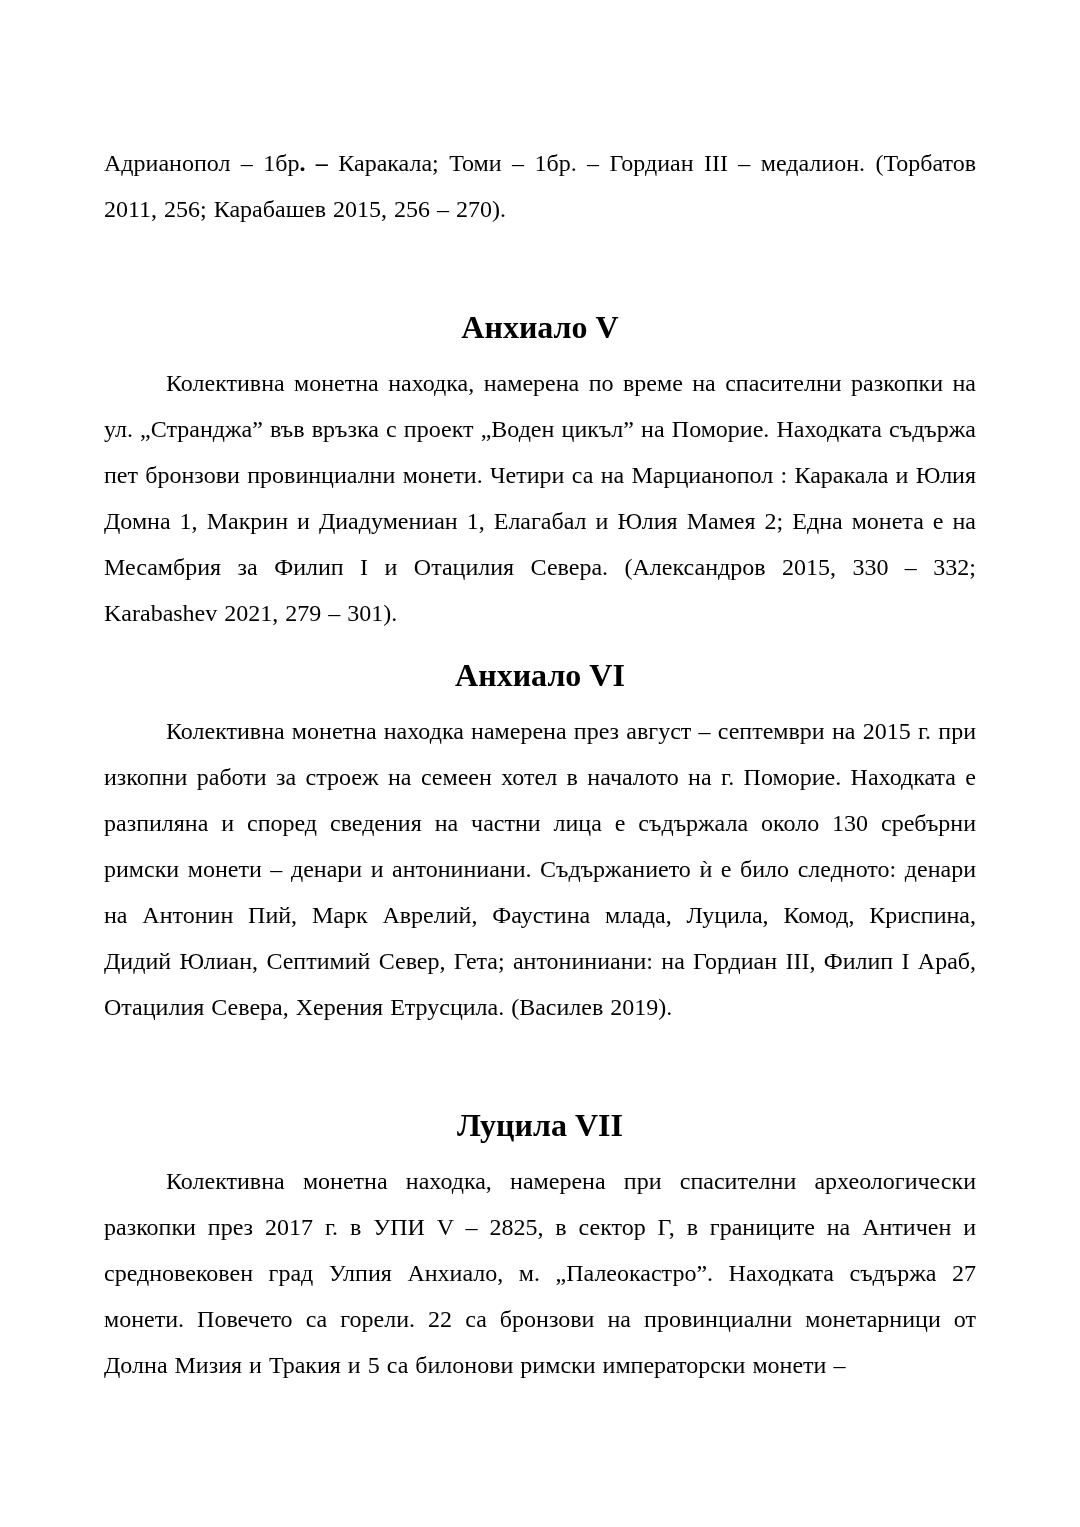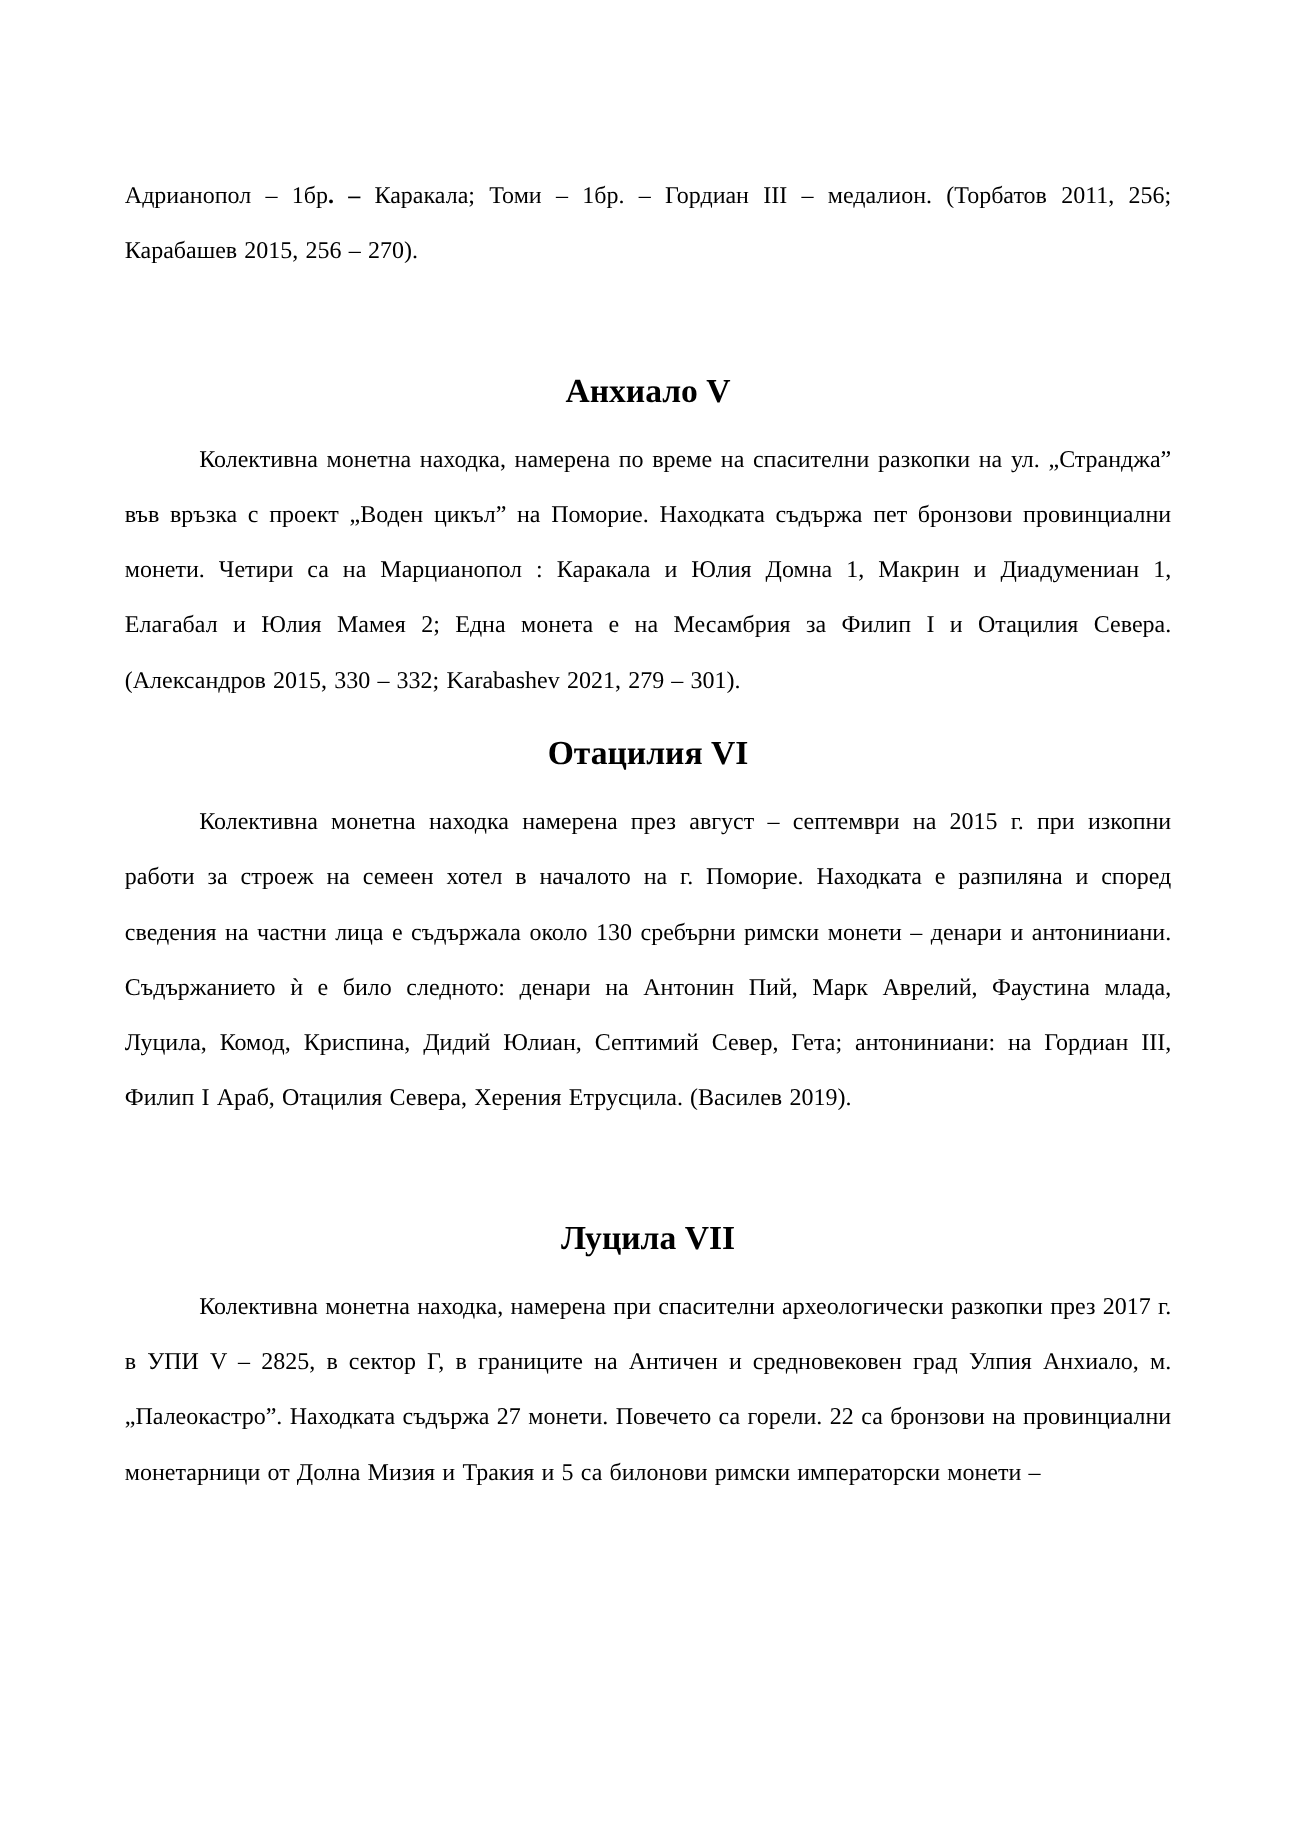--- a/index.html
+++ b/index.html
@@ -10,31 +10,31 @@
   .page {
     width: 1080px;
     min-height: 1527px;
     box-sizing: border-box;
     padding: 140px 104px 60px 104px;
     background: #ffffff;
     font-family: "Liberation Serif", "DejaVu Serif", serif;
     color: #000000;
   }
   .para {
-    font-size: 20px;
+    font-size: 24px;
     line-height: 46px;
     text-align: justify;
     margin: 0;
     word-spacing: 1px;
   }
   .indent { text-indent: 62px; }
   .no-indent { text-indent: 0; }
   .bold { font-weight: bold; }
   .heading {
-    font-size: 28px;
+    font-size: 32px;
     line-height: 46px;
     font-weight: bold;
     text-align: center;
     margin: 0;
   }
   .gap-large {
     margin-top: 72px;
     margin-bottom: 10px;
   }
   .gap-small {
@@ -45,19 +45,19 @@
 </head>
 <body>
 
 <div class="page">
 
   <p class="para no-indent"><span>Адрианопол – 1бр</span><span class="bold">. – </span><span>Каракала; Томи – 1бр. – Гордиан III – медалион. (Торбатов 2011, 256; Карабашев 2015, 256 – 270).</span></p>
 
   <h2 class="heading gap-large">Анхиало V</h2>
   <p class="para indent">Колективна монетна находка, намерена по време на спасителни разкопки на ул. „Странджа” във връзка с проект „Воден цикъл” на Поморие. Находката съдържа пет бронзови провинциални монети. Четири са на Марцианопол : Каракала и Юлия Домна 1, Макрин и Диадумениан 1, Елагабал и Юлия Мамея 2; Една монета е на Месамбрия за Филип I и Отацилия Севера. (Александров 2015, 330 – 332; Karabashev 2021, 279 – 301).</p>
 
-  <h2 class="heading gap-small">Отацилия VI</h2>
+  <h2 class="heading gap-small">Анхиало VI</h2>
   <p class="para indent">Колективна монетна находка намерена през август – септември на 2015 г. при изкопни работи за строеж на семеен хотел в началото на г. Поморие. Находката е разпиляна и според сведения на частни лица е съдържала около 130 сребърни римски монети – денари и антониниани. Съдържанието ѝ е било следното: денари на Антонин Пий, Марк Аврелий, Фаустина млада, Луцила, Комод, Криспина, Дидий Юлиан, Септимий Север, Гета; антониниани: на Гордиан III, Филип I Араб, Отацилия Севера, Херения Етрусцила. (Василев 2019).</p>
 
   <h2 class="heading gap-large">Луцила VII</h2>
   <p class="para indent">Колективна монетна находка, намерена при спасителни археологически разкопки през 2017 г. в УПИ V – 2825, в сектор Г, в границите на Античен и средновековен град Улпия Анхиало, м. „Палеокастро”. Находката съдържа 27 монети. Повечето са горели. 22 са бронзови на провинциални монетарници от Долна Мизия и Тракия и 5 са билонови римски императорски монети –</p>
 
 </div>
 
 </body></html>

